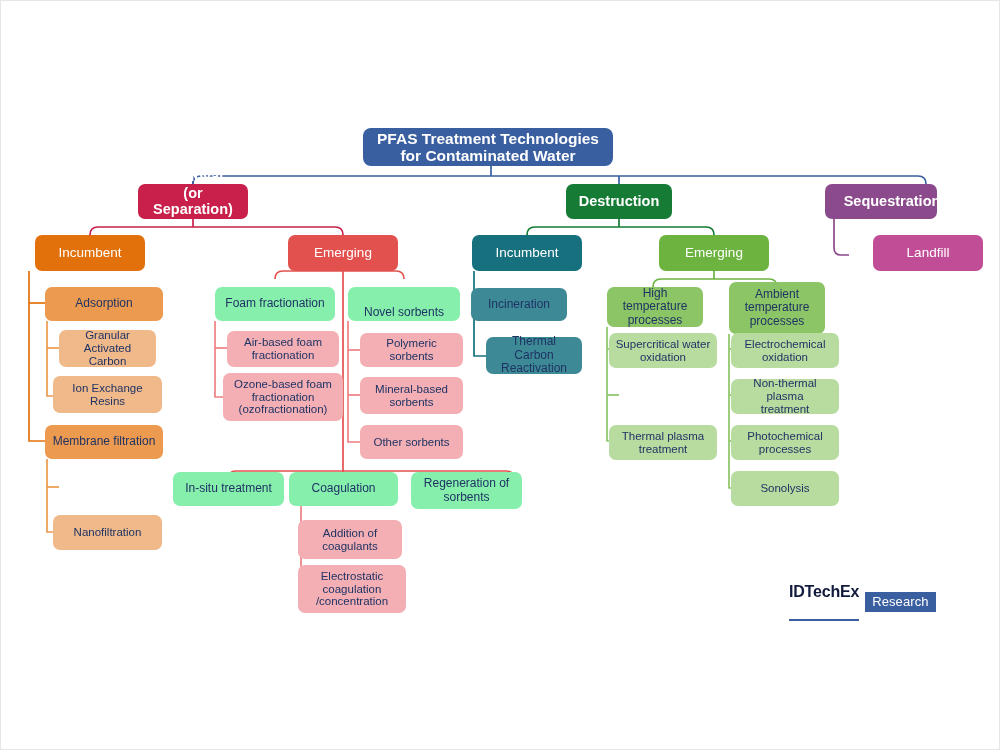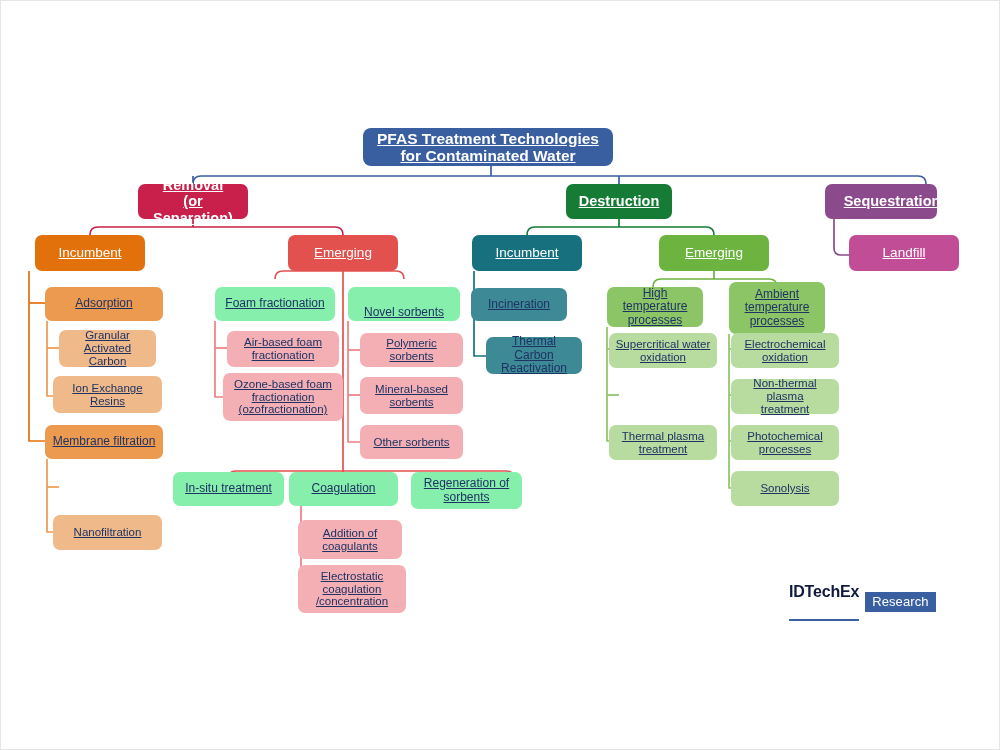--- a/index.html
+++ b/index.html
@@ -28,21 +28,21 @@
     box-sizing: border-box;
     border-radius: 7px;
     display: flex;
     align-items: center;
     justify-content: center;
     text-align: center;
     line-height: 1.12;
     padding: 2px 5px;
     z-index: 2;
   }
-  .node span { display: block; white-space: pre-line; text-decoration: underline; }
+  .node span { display: block; white-space: pre-line; }
 
   
   .t-root {
     background: #3A5FA0;
     color: #ffffff;
     font-size: 15.5px;
     font-weight: bold;
     border-radius: 8px;
   }
   .t-cat {
@@ -57,21 +57,21 @@
   .t-lvl3 {
     color: #1F3364;
     font-size: 12px;
   }
   .t-lvl4 {
     color: #1F3364;
     font-size: 11.5px;
   }
 
   
-  .c-removal   { background: #C8204A; }
+  .c-removal   { background: #C8204A; align-items: flex-end; }
   .c-destruct  { background: #157B35; }
   .c-seques    { background: #8B4A8B; padding-left: 27px; }
 
   .c-orange-d  { background: #E2710C; }
   .c-orange-m  { background: #EC9A4F; }
   .c-orange-l  { background: #F0B98A; }
 
   .c-red-d     { background: #E2514E; }
   .c-red-m     { background: #86efac; }
   .c-red-l     { background: #F3AFB4; }
@@ -213,21 +213,21 @@
   <div class="node t-cat c-removal" style="left:137px; top:183px; width:110px; height:35px;">
     <span>Removal
 (or Separation)</span>
   </div>
   <div class="node t-cat c-destruct" style="left:565px; top:183px; width:106px; height:35px;">
     <span>Destruction</span>
   </div>
   <div class="node t-cat c-seques" style="left:824px; top:183px; width:112px; height:35px;">
     <span>Sequestration</span>
   </div>
-  <div class="node t-sub c-magenta" style="left:848px; top:234px; width:110px; height:36px;">
+  <div class="node t-sub c-magenta" style="left:872px; top:234px; width:110px; height:36px;">
     <span>Landfill</span>
   </div>
 
   <div class="node t-sub c-orange-d" style="left:34px; top:234px; width:110px; height:36px;">
     <span>Incumbent</span>
   </div>
   <div class="node t-sub c-red-d" style="left:287px; top:234px; width:110px; height:36px;">
     <span>Emerging</span>
   </div>
 

